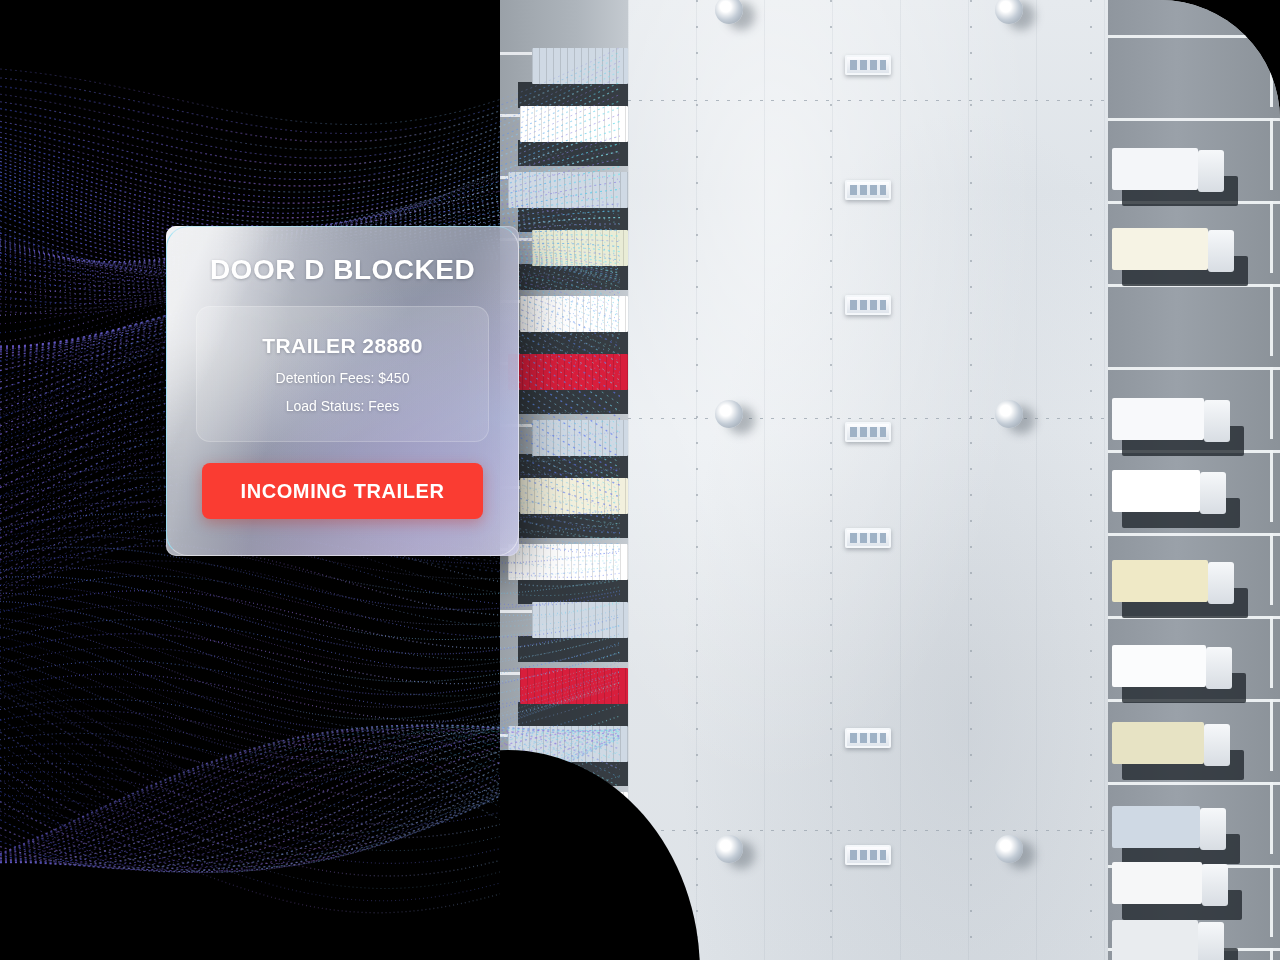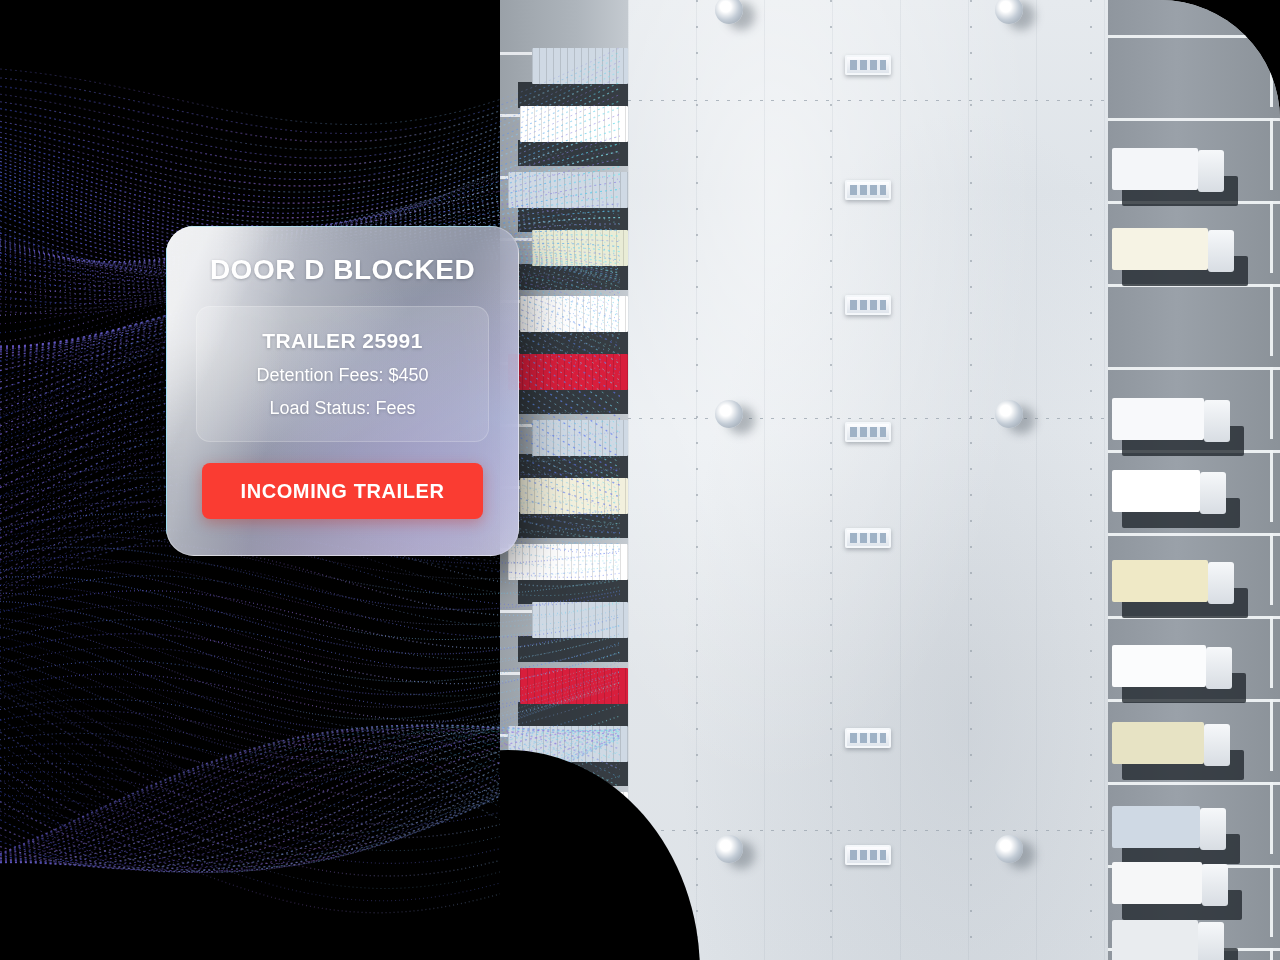--- a/index.html
+++ b/index.html
@@ -145,21 +145,21 @@
     position:absolute; left:0; top:0; width:620px; height:960px;
     z-index:4; pointer-events:none;
   }
   .waves svg{ width:100%; height:100%; display:block; }
 
   
   .card{
     position:absolute;
     left:166px; top:226px;
     width:353px; height:330px;
-    border-radius:28px;
+    border-radius:10px;
     z-index:9;
     overflow:hidden;
     background:
       linear-gradient(135deg, rgba(226,230,236,.90) 0%, rgba(190,196,208,.84) 28%,
                       rgba(172,178,196,.82) 48%, rgba(186,184,208,.84) 66%,
                       rgba(206,206,226,.86) 84%, rgba(214,220,232,.88) 100%);
     box-shadow:0 18px 50px rgba(0,0,0,.55), inset 0 0 0 1px rgba(255,255,255,.28);
     backdrop-filter:blur(18px);
   }
   .card .sheen{
@@ -202,21 +202,21 @@
     flex-direction:column;
     align-items:center;
     justify-content:center;
     gap:12px;
   }
   .trailer-id{
     font-size:21px; font-weight:bold; color:#ffffff; letter-spacing:.4px;
     text-shadow:0 1px 3px rgba(40,45,60,.28);
   }
   .detail-line{
-    font-size:18px; color:#ffffff; font-weight:400;
+    font-size:14px; color:#ffffff; font-weight:400;
     text-shadow:0 1px 3px rgba(40,45,60,.28);
   }
 
   .cta{
     position:relative;
     display:block;
     margin:21px auto 0 auto;
     width:281px; height:56px;
     border:none;
     border-radius:8px;
@@ -692,21 +692,21 @@
     </svg>
   </div>
 
   <div class="card">
     <div class="sheen"></div>
     <div class="edge"></div>
 
     <div class="card-title">DOOR D BLOCKED</div>
 
     <div class="detail-panel">
-      <div class="trailer-id">TRAILER 25991</div>
+      <div class="trailer-id">TRAILER 28880</div>
       <div class="detail-line">Detention Fees: $450</div>
       <div class="detail-line">Load Status: Fees</div>
     </div>
 
     <button class="cta">INCOMING TRAILER</button>
   </div>
 
 </div>
 
 </body></html>

